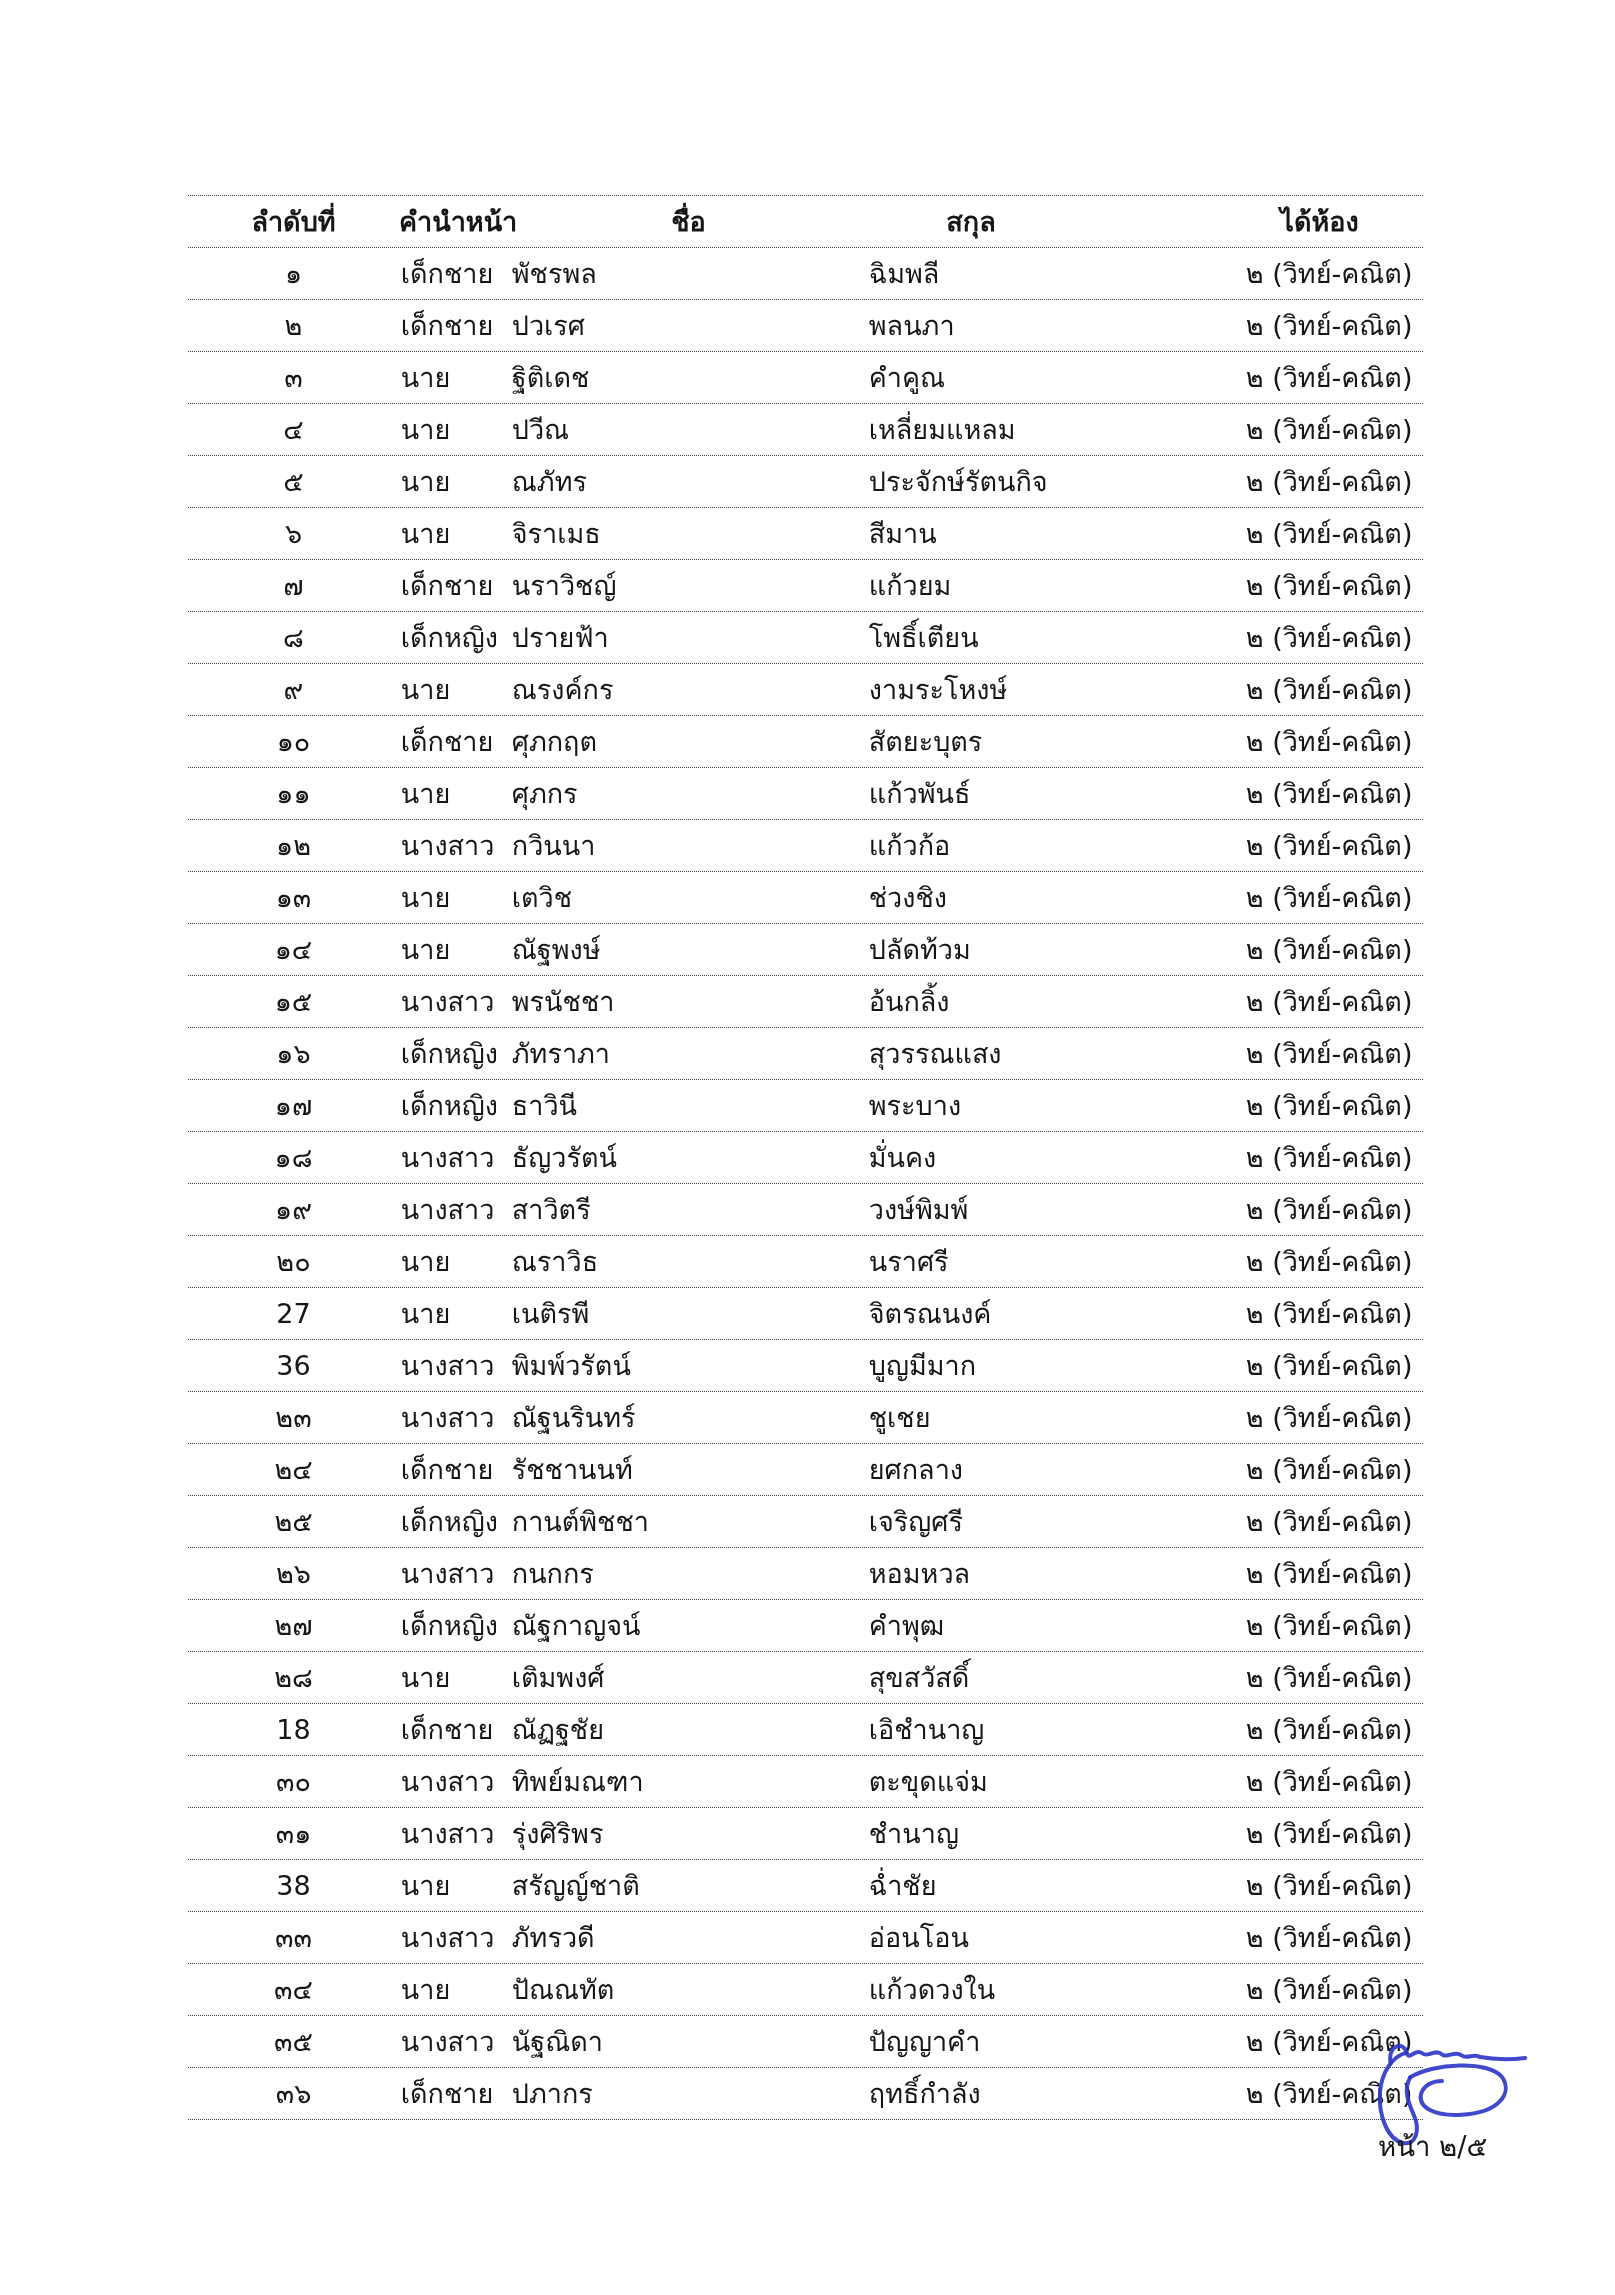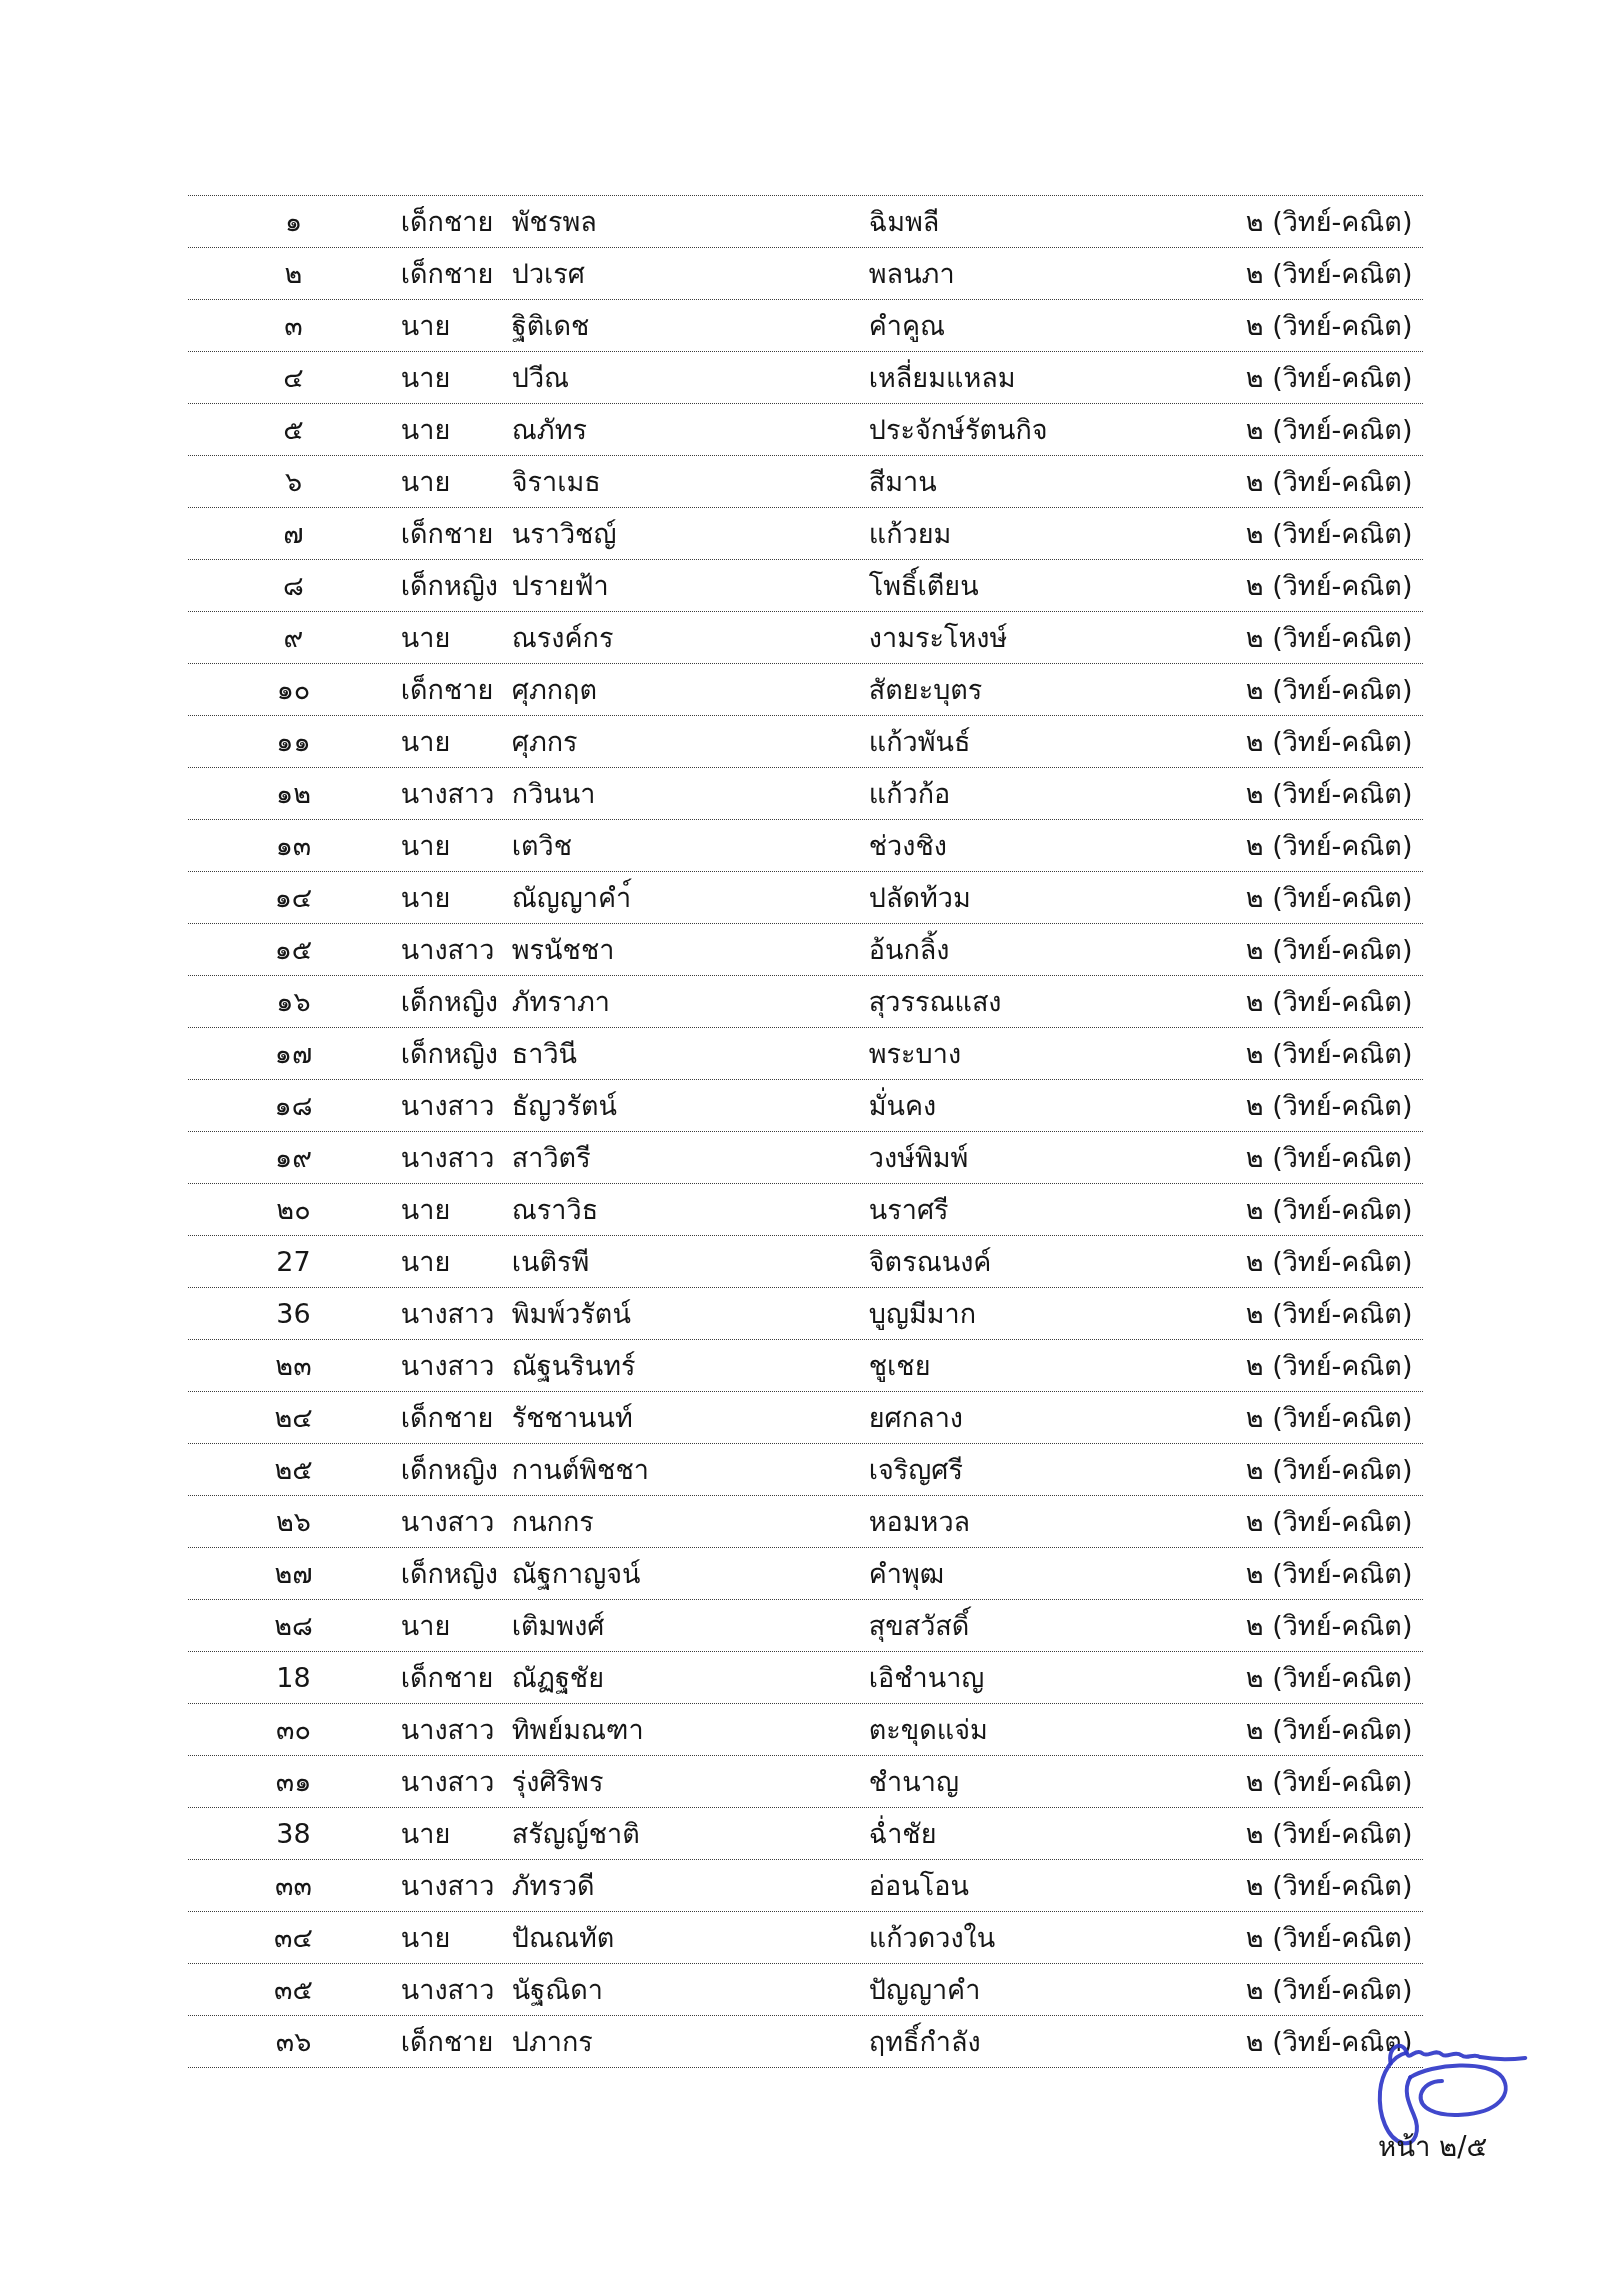--- a/index.html
+++ b/index.html
@@ -69,20 +69,27 @@
     color: #161616;
     white-space: nowrap;
   }
 </style>
 </head>
 <body>
 
 <div class="page">
 
   <div class="student-table">
+    <div class="row thead">
+      <div class="cell h-no">ลำดับที่</div>
+      <div class="cell h-prefix">คำนำหน้า</div>
+      <div class="cell h-first">ชื่อ</div>
+      <div class="cell h-last">สกุล</div>
+      <div class="cell h-room">ได้ห้อง</div>
+    </div>
     <div id="tbody">
     <div class="row data-row">
       <div class="cell c-no">๑</div>
       <div class="cell c-prefix">เด็กชาย</div>
       <div class="cell c-first">พัชรพล</div>
       <div class="cell c-last">ฉิมพลี</div>
       <div class="cell c-room">๒ (วิทย์-คณิต)</div>
     </div>
 
     <div class="row data-row">
@@ -177,21 +184,21 @@
       <div class="cell c-no">๑๓</div>
       <div class="cell c-prefix">นาย</div>
       <div class="cell c-first">เตวิช</div>
       <div class="cell c-last">ช่วงชิง</div>
       <div class="cell c-room">๒ (วิทย์-คณิต)</div>
     </div>
 
     <div class="row data-row">
       <div class="cell c-no">๑๔</div>
       <div class="cell c-prefix">นาย</div>
-      <div class="cell c-first">ณัญญาคำ์</div>
+      <div class="cell c-first">ณัฐพงษ์</div>
       <div class="cell c-last">ปลัดท้วม</div>
       <div class="cell c-room">๒ (วิทย์-คณิต)</div>
     </div>
 
     <div class="row data-row">
       <div class="cell c-no">๑๕</div>
       <div class="cell c-prefix">นางสาว</div>
       <div class="cell c-first">พรนัชชา</div>
       <div class="cell c-last">อ้นกลิ้ง</div>
       <div class="cell c-room">๒ (วิทย์-คณิต)</div>

